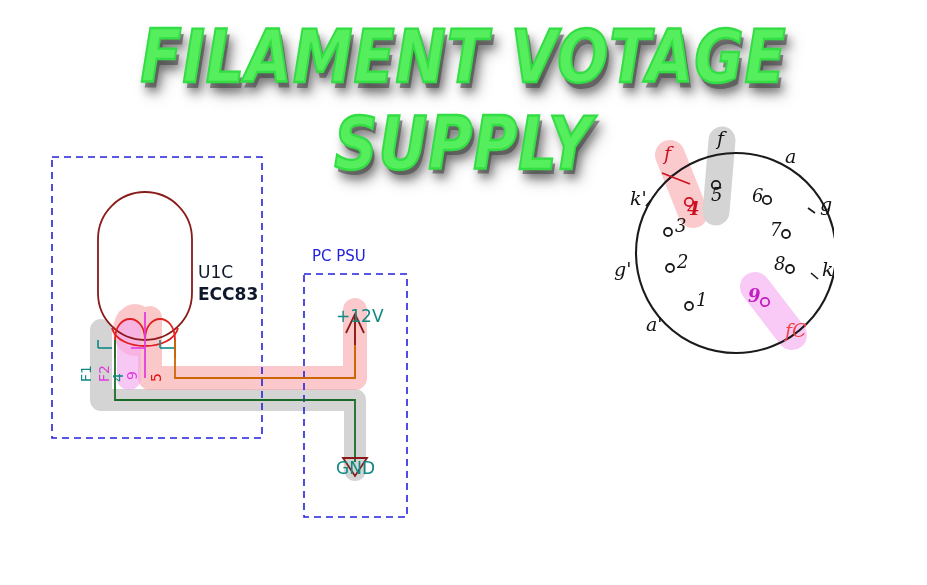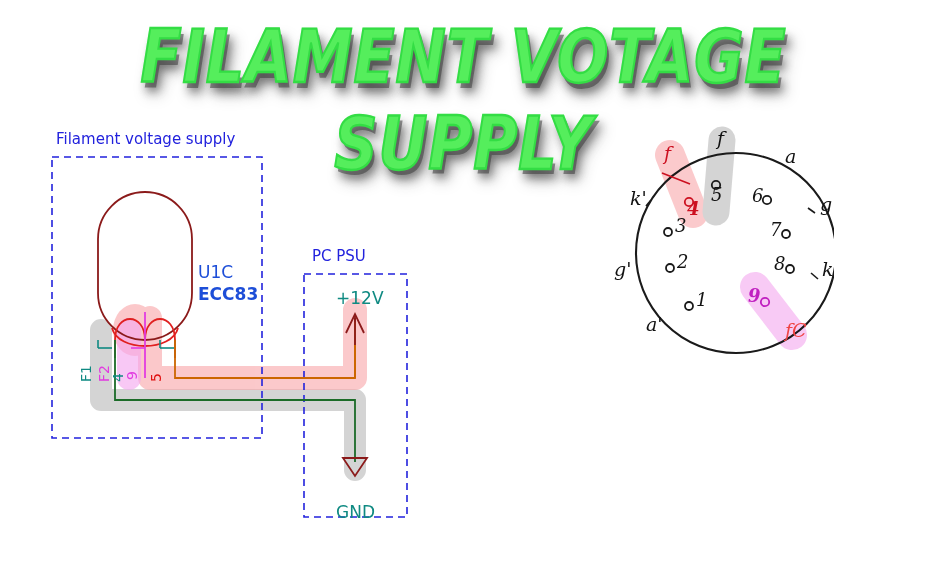--- a/index.html
+++ b/index.html
@@ -64,21 +64,21 @@
   .lbl-box-title {
     font-size: 15px;
     color: #2222dd;
   }
   .lbl-teal {
     font-size: 17px;
     color: #0f8a82;
   }
   .lbl-ref {
     font-size: 17px;
-    color: #1d4ed8;
+    color: #0f172a;
     line-height: 20px;
   }
   .lbl-rot {
     font-size: 14px;
     transform: rotate(-90deg);
     transform-origin: left bottom;
   }
   .c-teal  { color: #0f8a82; }
   .c-mag   { color: #e23ce0; }
   .c-red   { color: #e01010; }
@@ -171,37 +171,36 @@
       <line x1="355" y1="314" x2="355" y2="345"></line>
     </g>
     <line x1="355" y1="345" x2="355" y2="378" stroke="#cc6600" stroke-width="1.8"></line>
 
     <g stroke="#8b1a1a" stroke-width="1.8" fill="none">
       <polygon points="343,458 367,458 355,476"></polygon>
     </g>
 
   </svg>
 
-  <div class="lbl lbl-box-title" style="left:56px; top:130px;">Filament voltage supply</div>
 
   <div class="lbl lbl-box-title" style="left:312px; top:247px;">PC PSU</div>
 
   <div class="lbl lbl-ref" style="left:198px; top:262px;">U1C</div>
   <div class="lbl lbl-ref" style="left:198px; top:284px;font-weight:bold;">ECC83</div>
 
   <div class="lbl lbl-rot c-teal" style="left:94px; top:366px;">F1</div>
   <div class="lbl lbl-rot c-teal" style="left:126px; top:366px;">4</div>
 
   <div class="lbl lbl-rot c-mag" style="left:112px; top:366px;">F2</div>
   <div class="lbl lbl-rot c-mag" style="left:140px; top:364px;">9</div>
 
   <div class="lbl lbl-rot c-red" style="left:164px; top:366px;">5</div>
 
-  <div class="lbl lbl-teal" style="left:336px; top:288px;">+12V</div>
-  <div class="lbl lbl-teal" style="left:336px; top:502px;">GND</div>
+  <div class="lbl lbl-teal" style="left:336px; top:306px;">+12V</div>
+  <div class="lbl lbl-teal" style="left:336px; top:458px;">GND</div>
 
   <svg class="svg-layer" viewBox="0 0 927 585">
 
     <g opacity="0.60">
       <path d="M 670,155 L 693,213" stroke="#f9a8ab" stroke-width="30" stroke-linecap="round" fill="none"></path>
       <path d="M 722,140 L 716,212" stroke="#b9b9b9" stroke-width="27" stroke-linecap="round" fill="none"></path>
       <path d="M 755,287 L 792,335" stroke="#f4a6ef" stroke-width="30" stroke-linecap="round" fill="none"></path>
     </g>
 
     <circle cx="736" cy="253" r="100" fill="none" stroke="#1a1a1a" stroke-width="2.1"></circle>

